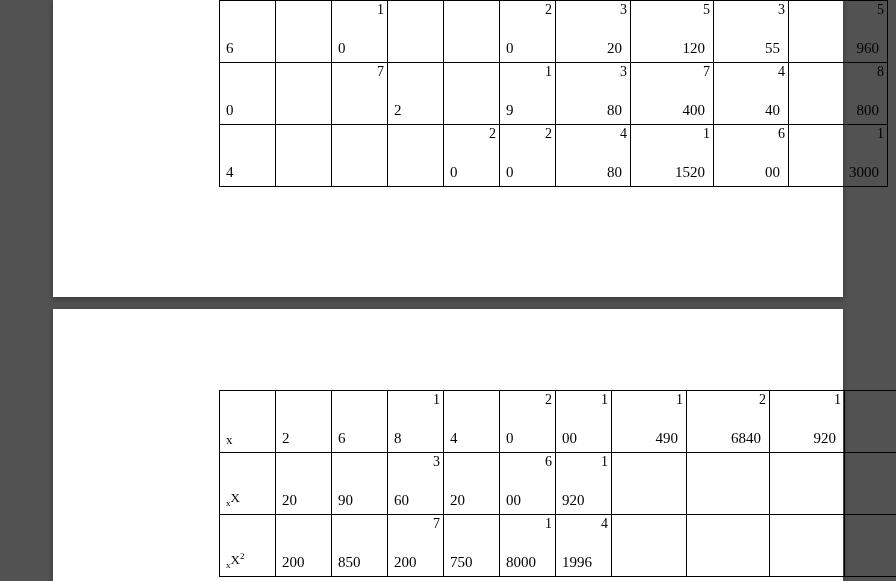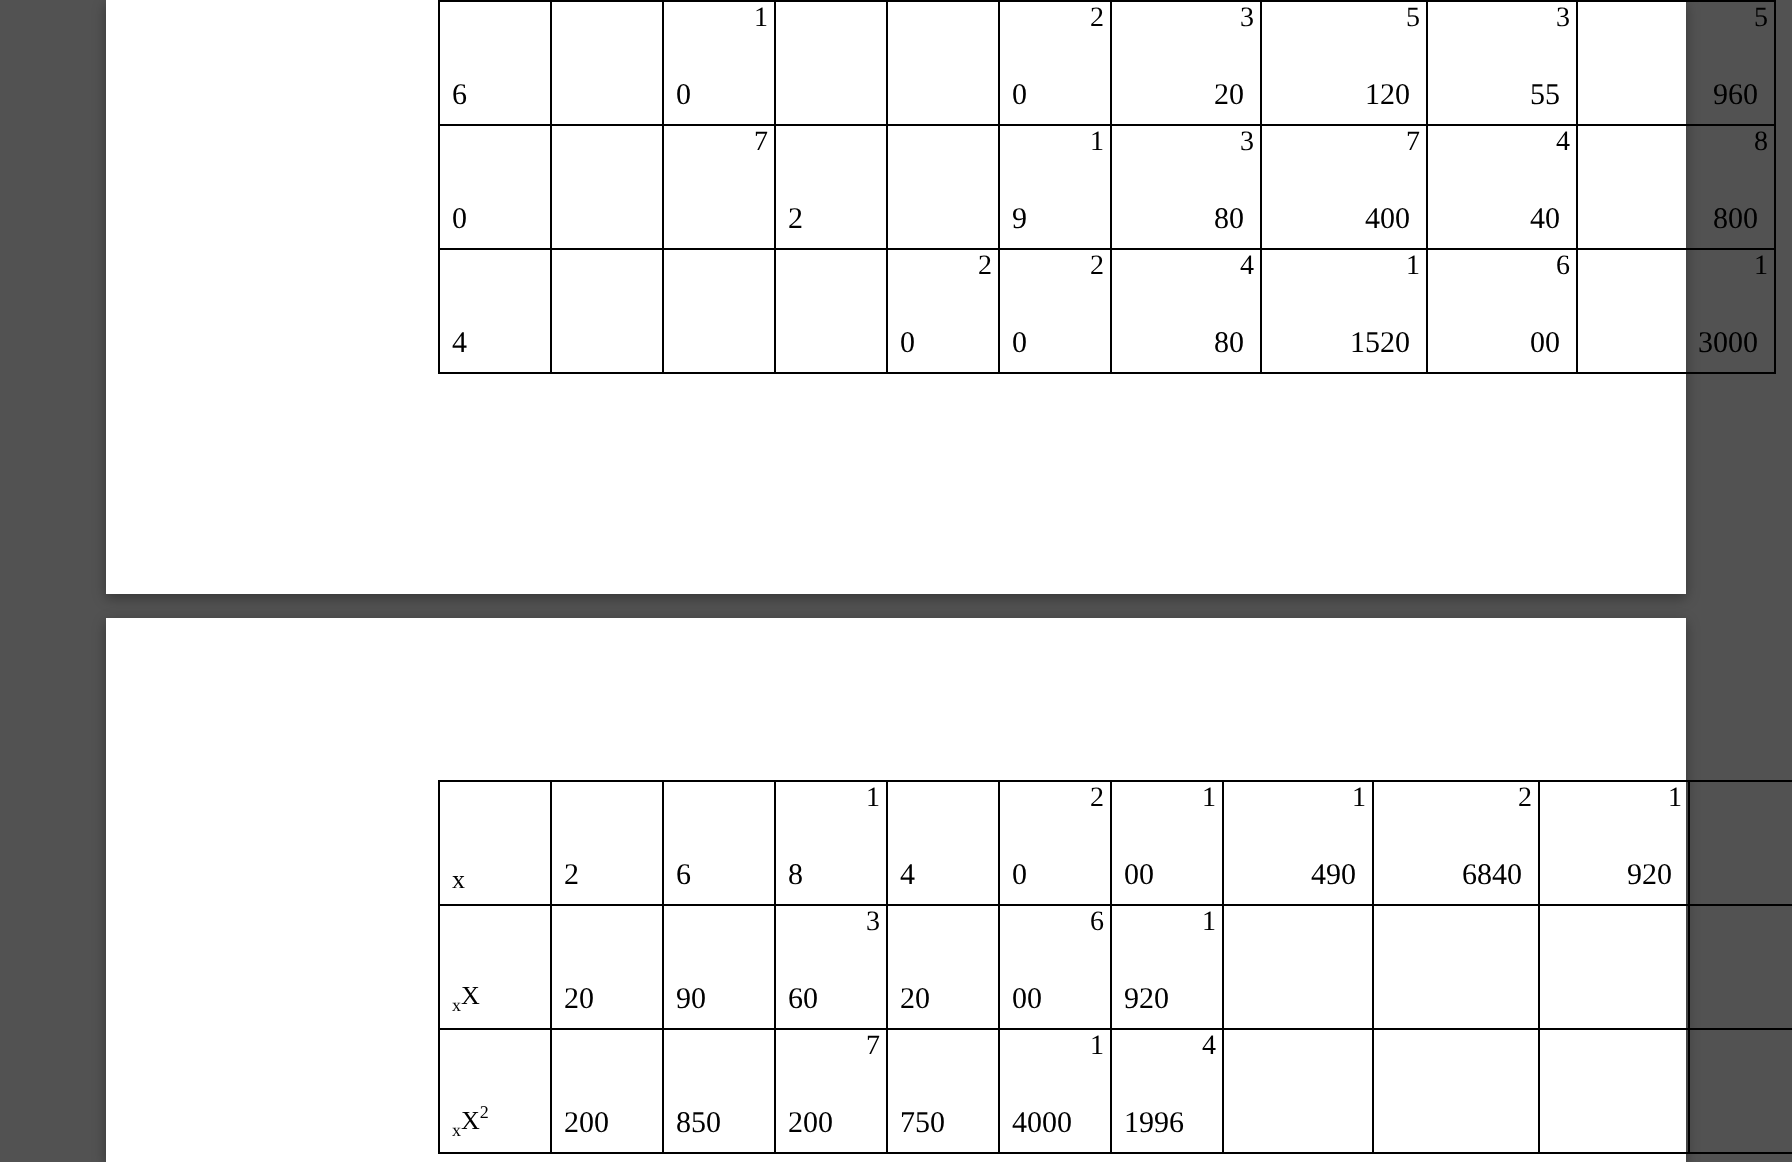--- a/index.html
+++ b/index.html
@@ -311,21 +311,21 @@
             </td>
             <td class="tall">
               <span class="sup">7</span>
               <span class="main">200</span>
             </td>
             <td class="tall">
               <span class="main">750</span>
             </td>
             <td class="tall">
               <span class="sup">1</span>
-              <span class="main">4000</span>
+              <span class="main">8000</span>
             </td>
             <td class="tall">
               <span class="sup">4</span>
               <span class="main">1996</span>
             </td>
             <td class="tall"></td>
             <td class="tall"></td>
             <td class="tall"></td>
             <td class="tall"></td>
           </tr>

